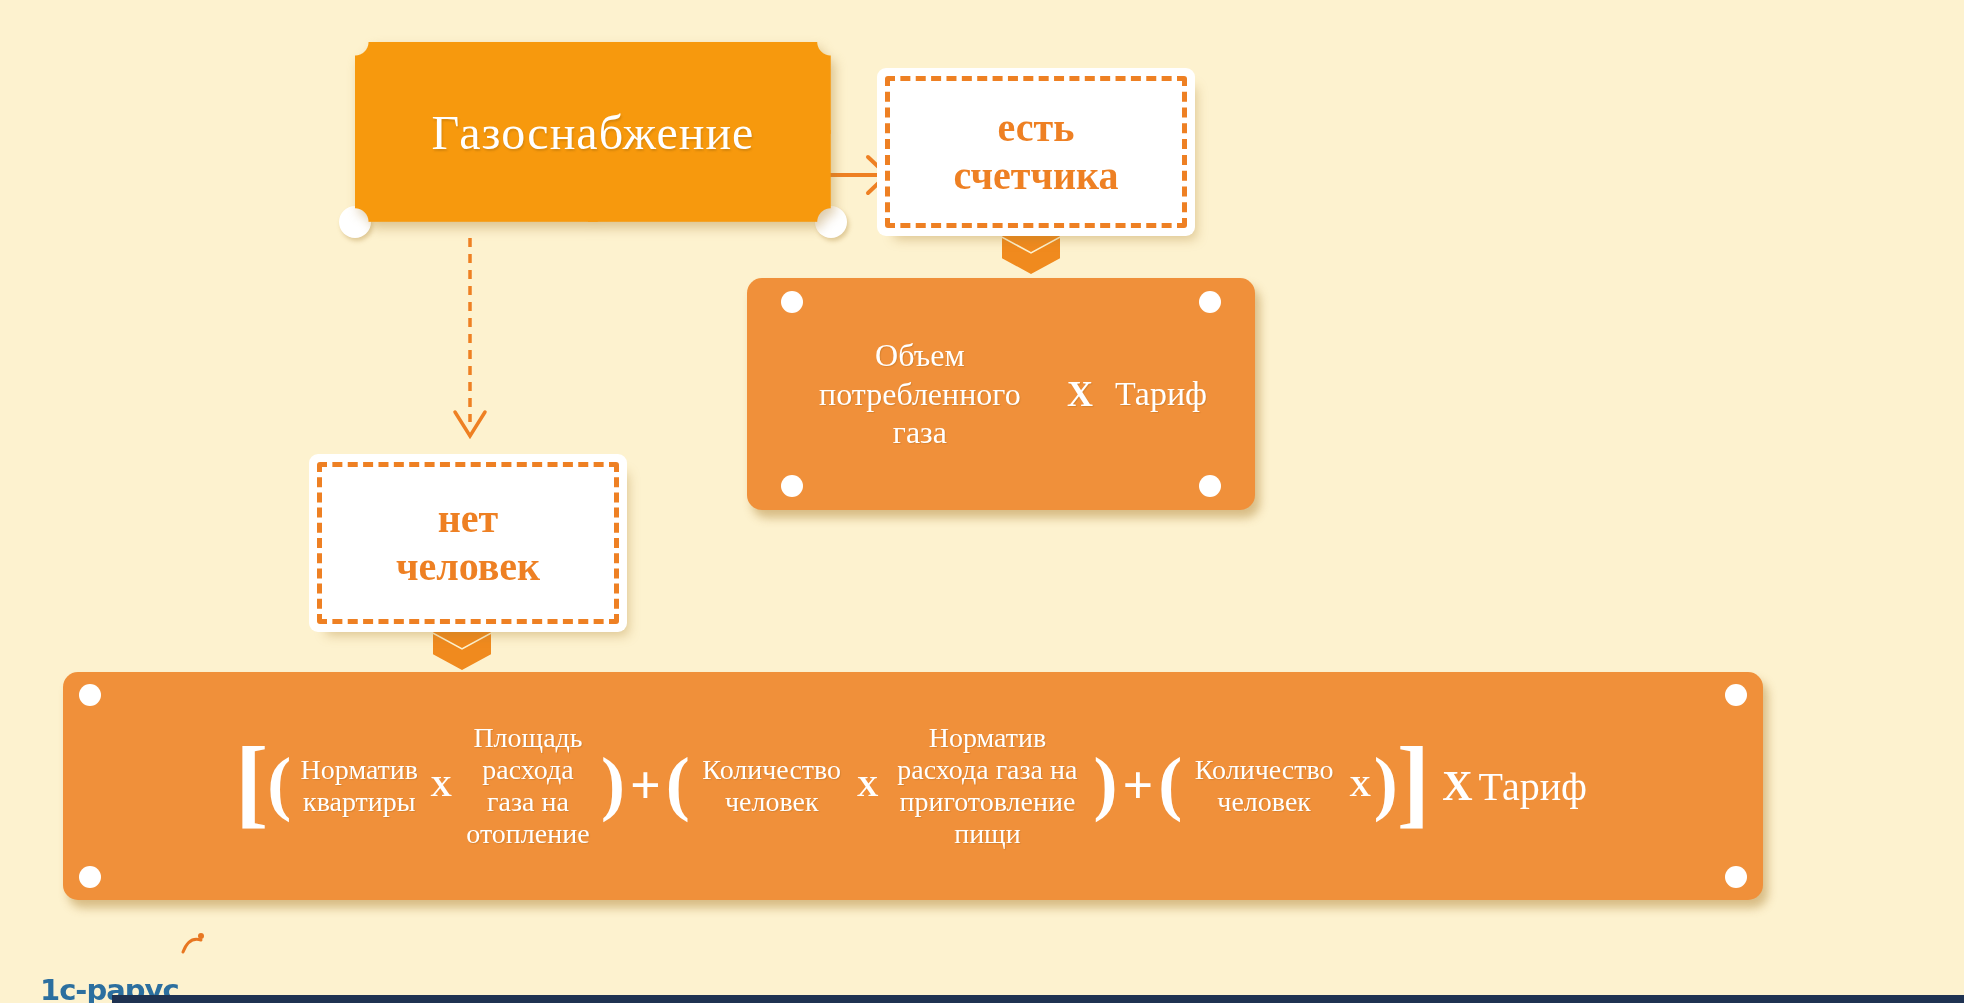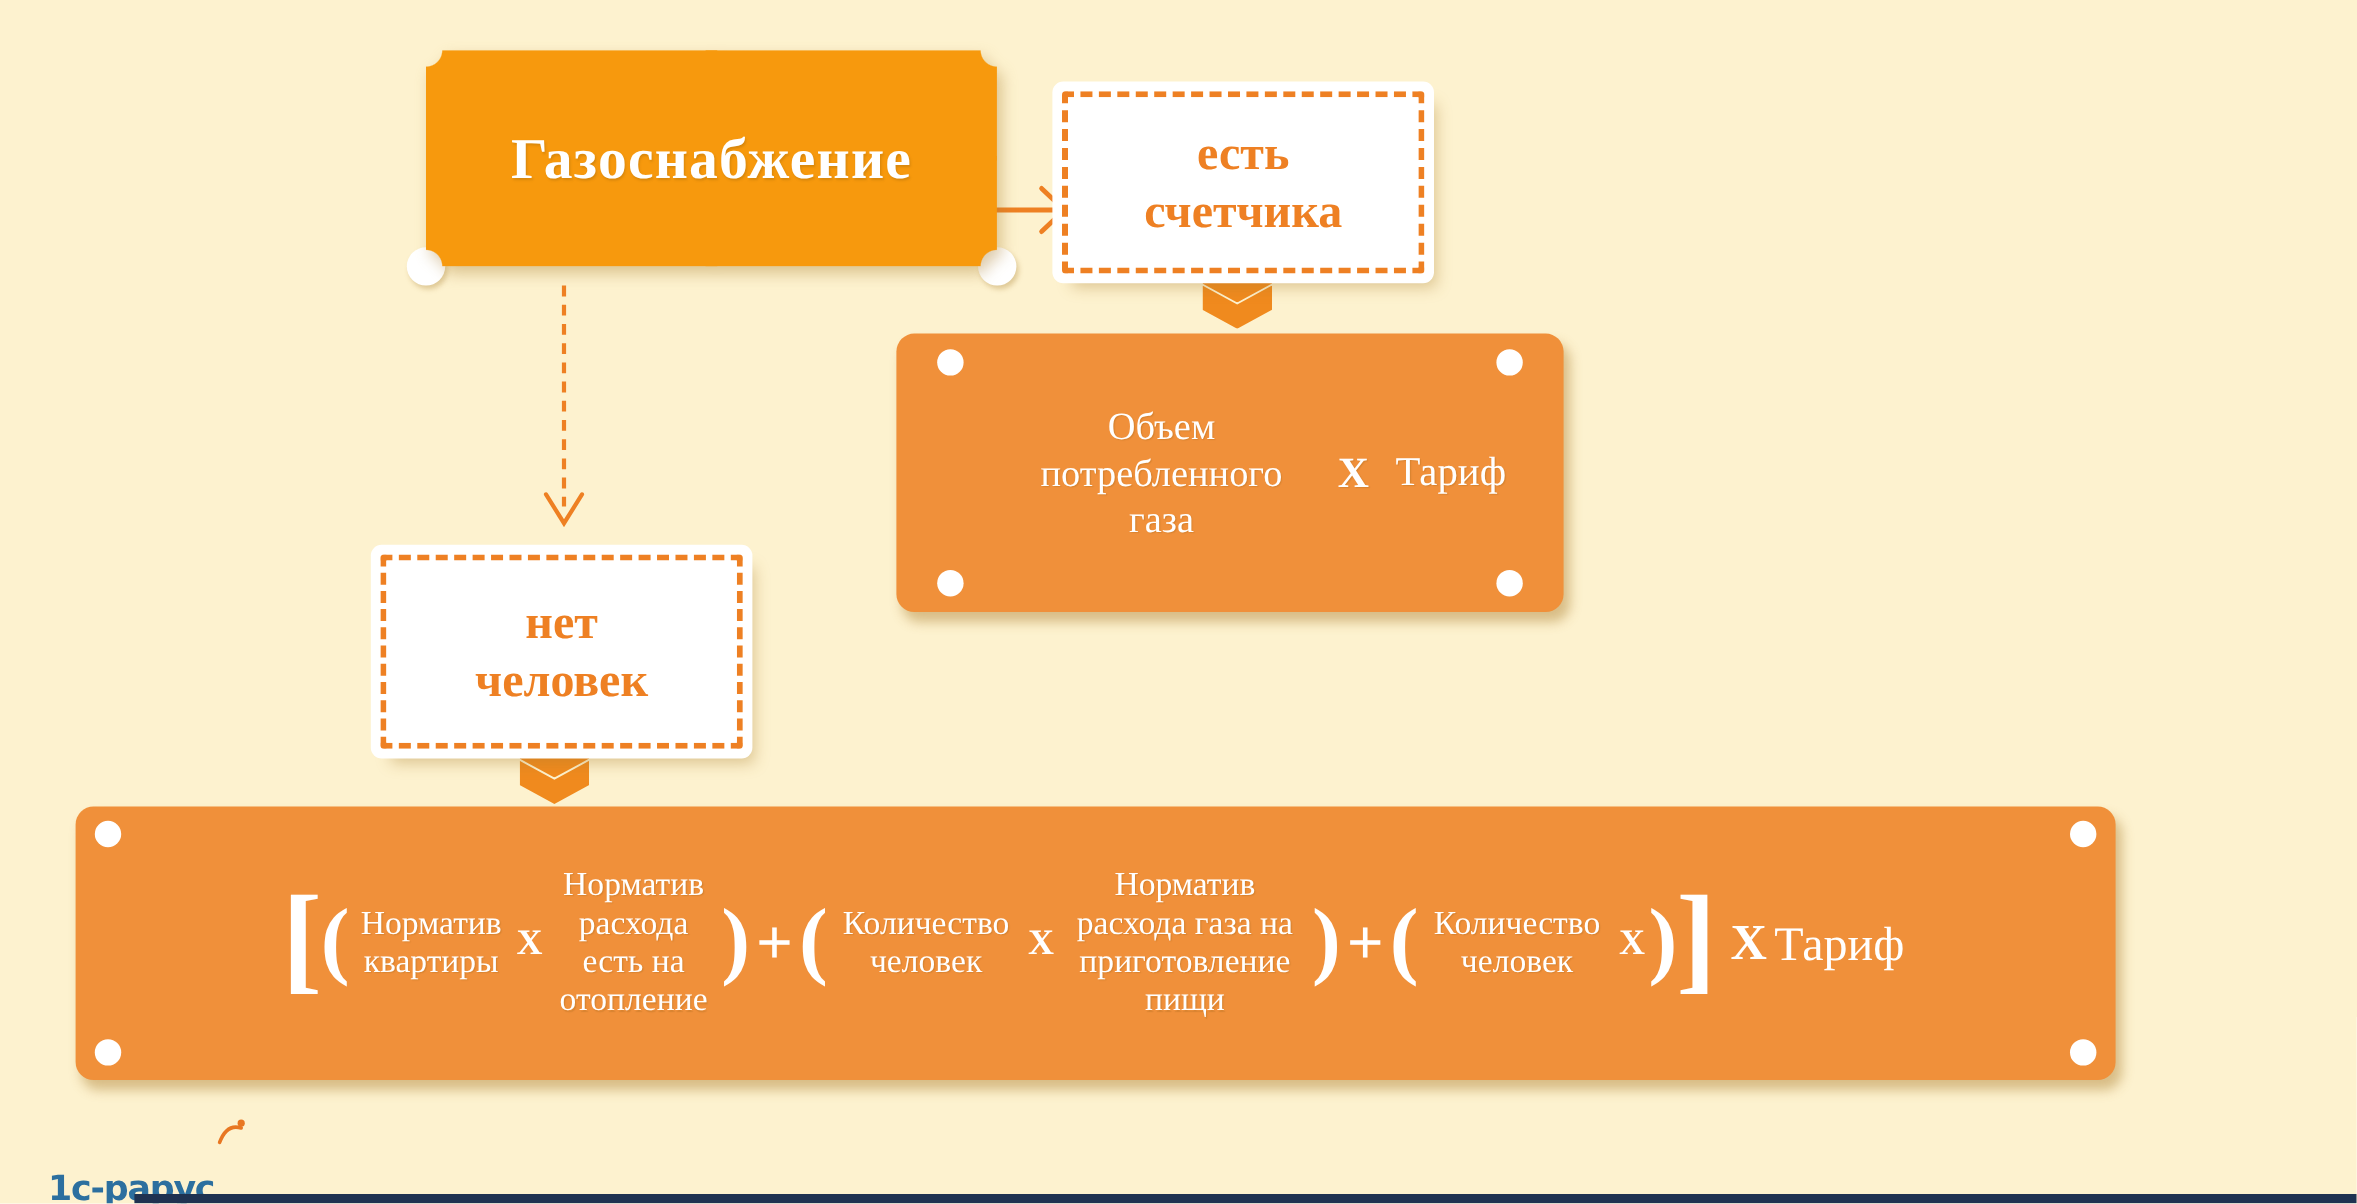--- a/index.html
+++ b/index.html
@@ -16,21 +16,21 @@
     display:flex;align-items:center;justify-content:center;
     background:
       radial-gradient(circle at 0 0,       transparent 13px, #F7990D 14px) 0 0 / 51% 51% no-repeat,
       radial-gradient(circle at 100% 0,    transparent 13px, #F7990D 14px) 100% 0 / 51% 51% no-repeat,
       radial-gradient(circle at 0 100%,    transparent 13px, #F7990D 14px) 0 100% / 51% 51% no-repeat,
       radial-gradient(circle at 100% 100%, transparent 13px, #F7990D 14px) 100% 100% / 51% 51% no-repeat;
     filter:drop-shadow(4px 6px 6px rgba(170,125,45,.40));
     z-index:2;
   }
   .plaque-label{
-    color:#fff;font-size:48px;font-weight:bold;letter-spacing:1px;
+    color:#fff;font-size:48px;font-weight:normal;letter-spacing:1px;
     text-shadow:1px 2px 2px rgba(120,80,10,.25);
   }
   .corner-dot{
     position:absolute;width:32px;height:32px;border-radius:50%;
     background:#fff;z-index:1;
     box-shadow:2px 3px 4px rgba(170,125,45,.35);
   }
   
   .dashed-box{
     position:absolute;background:#fff;
@@ -51,21 +51,21 @@
     width:58px;height:36px;background:#F08A1E;
     clip-path:polygon(0 0,50% 44%,100% 0,100% 56%,50% 100%,0 56%);
   }
   .chev + .chev{margin-top:-14px;}
   #chev-yes{left:1002px;top:216px;}
   #chev-no {left:433px; top:612px;}
   
   .panel{
     position:absolute;background:#F0903A;border-radius:15px;
     box-shadow:5px 8px 10px rgba(170,125,45,.45);
-    color:#fff;z-index:2;padding-left:48px;
+    color:#fff;z-index:2;
   }
   .panel .dot{
     position:absolute;width:22px;height:22px;border-radius:50%;background:#fff;
   }
   #volume-box{left:747px;top:278px;width:508px;height:232px;
     display:flex;align-items:center;justify-content:center;gap:22px;}
   #volume-box .dot.tl{left:34px;top:13px;}  #volume-box .dot.tr{right:34px;top:13px;}
   #volume-box .dot.bl{left:34px;bottom:13px;} #volume-box .dot.br{right:34px;bottom:13px;}
   .vol-factor{width:250px;text-align:center;font-size:32px;line-height:1.2;
     text-shadow:1px 1px 1px rgba(120,80,10,.2);}
@@ -154,21 +154,21 @@
     <span class="dot tl"></span>
     <span class="dot tr"></span>
     <span class="dot bl"></span>
     <span class="dot br"></span>
 
     <span class="br-sq">[</span>
     <span class="br-par">(</span>
 
     <span class="fcol w130">Норматив квартиры</span>
     <span class="f-op">X</span>
-    <span class="fcol w140">Норматив расхода есть на отопление</span>
+    <span class="fcol w140">Площадь расхода газа на отопление</span>
 
     <span class="br-par">)</span>
     <span class="f-plus">+</span>
     <span class="br-par">(</span>
 
     <span class="fcol w158">Количество человек</span>
     <span class="f-op">X</span>
     <span class="fcol w206">Норматив расхода газа на приготовление пищи</span>
 
     <span class="br-par">)</span>

